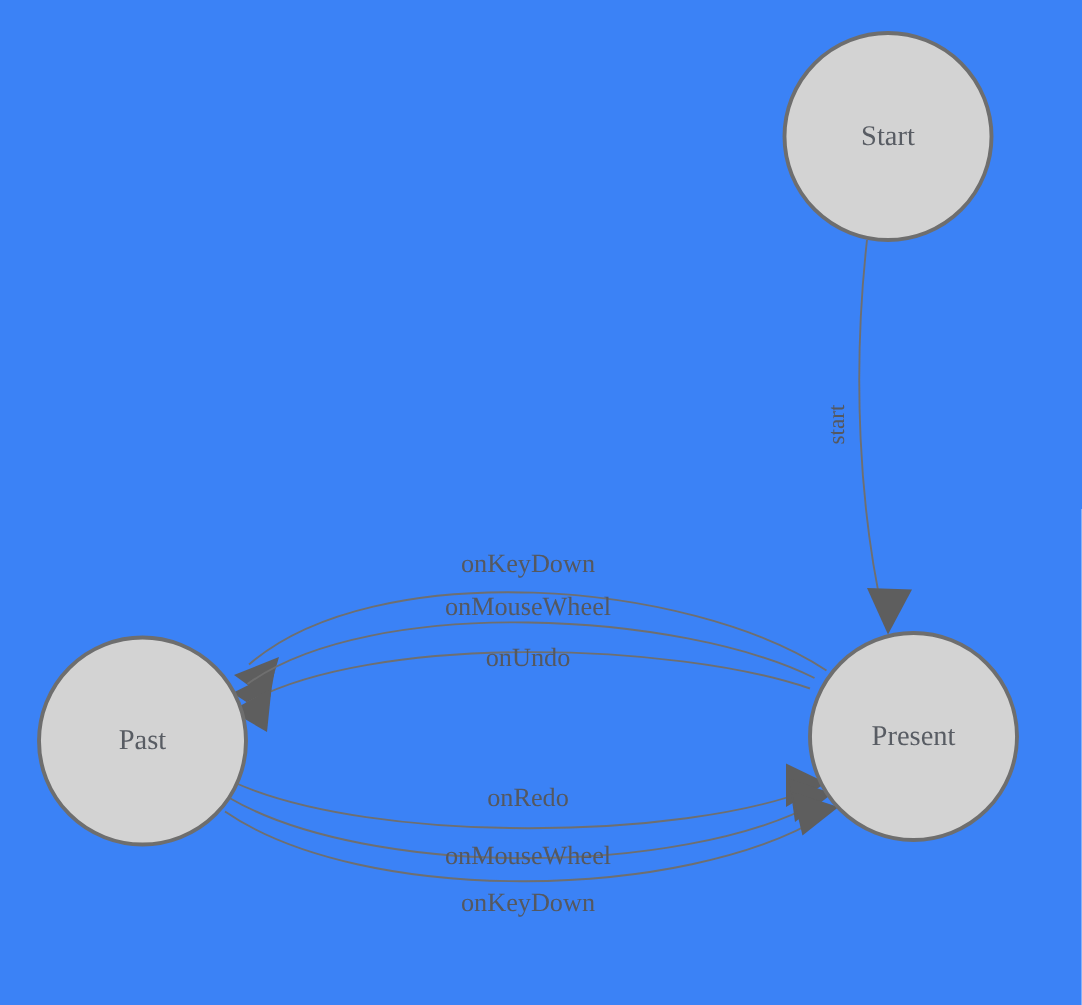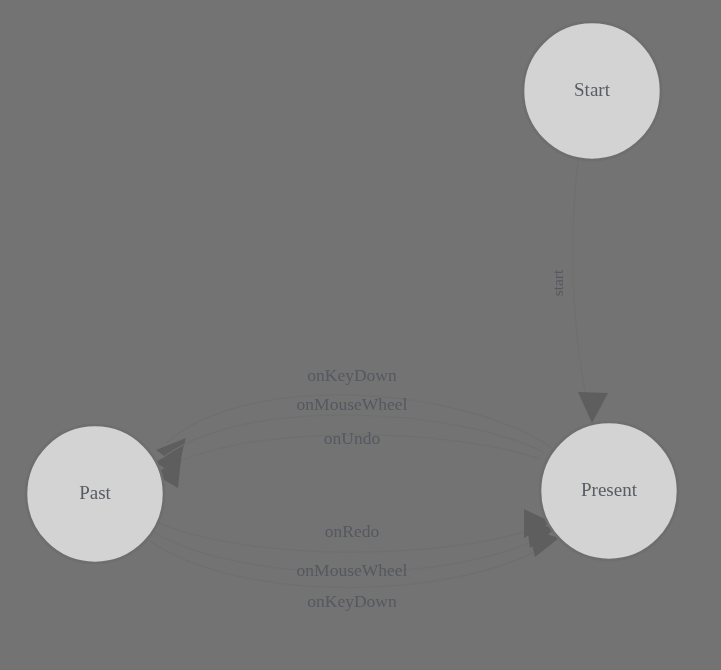--- a/index.html
+++ b/index.html
@@ -11,21 +11,21 @@
     width: 721px;
     height: 670px;
     font-family: "Liberation Serif", "DejaVu Serif", serif;
     overflow: hidden;
     position: relative;
   }
   #diagram-root {
     position: relative;
     width: 721px;
     height: 670px;
-    background: #737373;
+    background: #3b82f6;
   }
   svg#state-diagram {
     display: block;
     width: 721px;
     height: 670px;
   }
   .node-circle {
     fill: #d3d3d3;
     stroke: #6e6e6e;
     stroke-width: 2.6;

